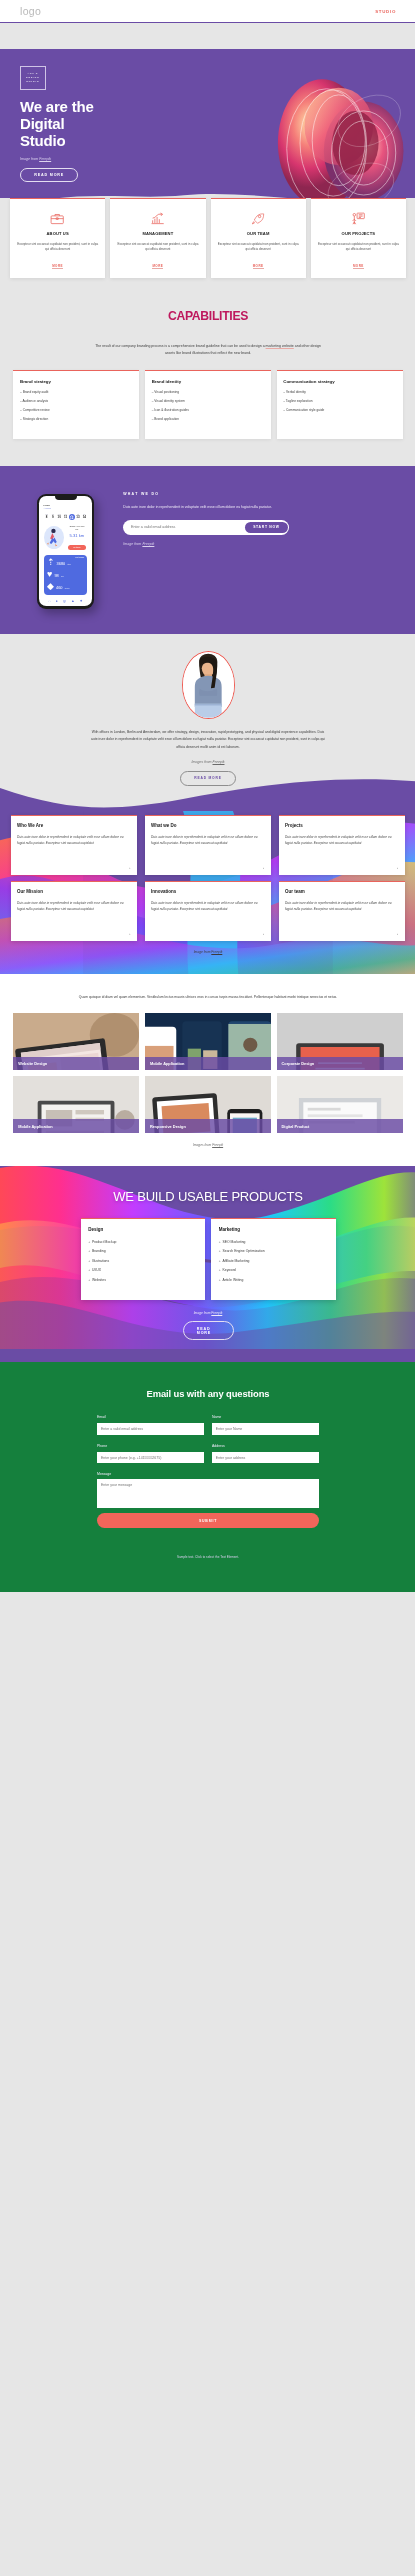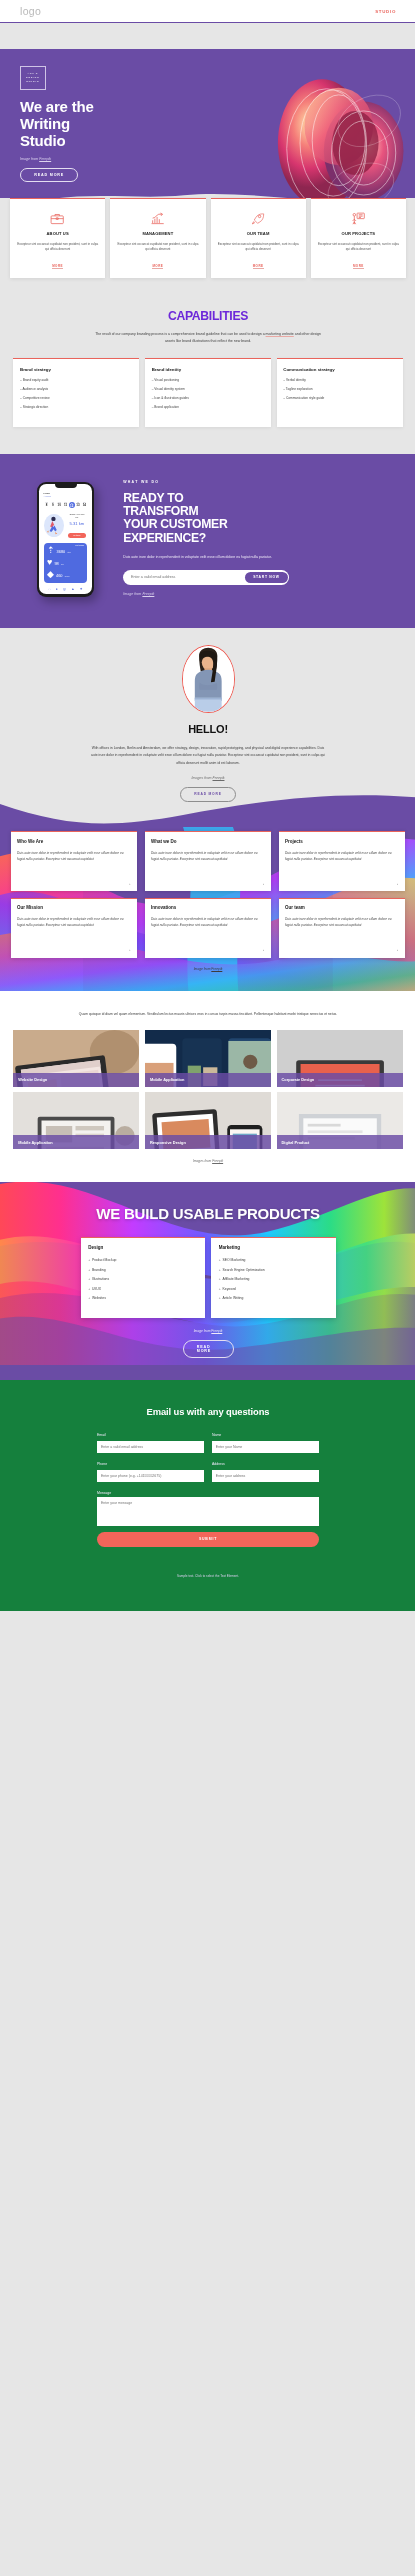--- a/index.html
+++ b/index.html
@@ -77,21 +77,21 @@
   }
   .feature-card p { font-size: 3px; line-height: 1.85; color: #555; margin-bottom: 6.1px; }
   .more-link {
     font-size: 3px; color: #e9645c; letter-spacing: 0.5px; font-weight: 700;
     border-bottom: 0.6px solid #e9a9a4; padding-bottom: 0.6px;
   }
 
   
   .capabilities { background: #e6e6e6; padding: 19px 13.3px 27px 13.3px; text-align: center; }
   .capabilities h2 {
-    font-size: 12.2px; font-weight: 800; letter-spacing: -0.3px; margin-bottom: 8px; color: #6d28d9;
+    font-size: 12.2px; font-weight: 800; letter-spacing: -0.3px; margin-bottom: 20px; color: #be185d;
   }
   .cap-intro {
     font-size: 3.5px; line-height: 2.1; color: #3d3d3d; max-width: 227px; margin: 0 auto 12.2px auto;
   }
   .cap-intro u { text-decoration: underline; text-decoration-color: #e9a9a4; }
   .cap-cards { display: flex; gap: 5.5px; }
   .cap-card {
     flex: 1; background: #fff; border-top: 1.1px solid #e9645c;
     padding: 7.8px 6.7px 12.2px 6.7px; text-align: left; min-height: 58px;
     box-shadow: 0 1.1px 3.3px rgba(0,0,0,.07);
@@ -196,21 +196,21 @@
     padding: 4.4px 5px;
   }
   .works-credit { font-size: 3.3px; font-style: italic; color: #6b6b6b; margin-top: 10px; }
   .works-credit u { text-decoration: underline; }
 
   
   .usable { position: relative; padding: 23px 13.3px 22px 13.3px; overflow: hidden; background:#6a4ca5; }
   .usable-bg { position: absolute; inset: 0; z-index: 0; }
   .usable-inner { position: relative; z-index: 2; }
   .usable h2 {
-    text-align: center; font-size: 15px; font-weight: 700; color: #fff;
+    text-align: center; font-size: 13px; font-weight: 400; color: #fff;
     letter-spacing: -0.2px; margin-bottom: 14.4px; text-shadow: 0 0.6px 3.3px rgba(0,0,0,.25);
   }
   .usable-cards { display: flex; gap: 6.1px; max-width: 255px; margin: 0 auto; }
   .u-card {
     flex: 1; background: #fff; border-top: 1.1px solid #e9645c; padding: 7.8px 7.8px 12.2px 7.8px;
     min-height: 75px; box-shadow: 0 1.7px 5.5px rgba(0,0,0,.2);
   }
   .u-card h4 { font-size: 4.5px; font-weight: 800; margin-bottom: 7.8px; color: #161616; }
   .u-card li { list-style: none; font-size: 3.4px; color: #3f3f3f; margin-bottom: 5.5px; }
   .u-card li .plus { color: #7a7a7a; margin-right: 1.7px; }
@@ -285,21 +285,21 @@
       </g>
     </svg>
 
     <div class="badge-box">
       <span>ART &amp;</span>
       <span>DESIGN</span>
       <span>STUDIO</span>
     </div>
     <h1>
       <div>We are the</div>
-      <div>Writing</div>
+      <div>Digital</div>
       <div>Studio</div>
     </h1>
     <div class="credit">
       <span>Image from </span><u>Freepik</u>
     </div>
     <a class="btn-outline-light">READ MORE</a>
 
     <svg class="curve-white" viewBox="0 0 750 70" preserveAspectRatio="none">
       <path d="M0,70 L0,34 C120,-12 230,14 330,4 C450,-8 600,30 750,10 L750,70 Z" fill="#e6e6e6"></path>
     </svg>
@@ -476,26 +476,20 @@
             <span>◎</span>
             <span>▲</span>
             <span>✷</span>
           </div>
         </div>
       </div>
     </div>
 
     <div class="transform-copy">
       <div class="eyebrow">WHAT WE DO</div>
-      <h2>
-        <div>READY TO</div>
-        <div>TRANSFORM</div>
-        <div>YOUR CUSTOMER</div>
-        <div>EXPERIENCE?</div>
-      </h2>
       <p>Duis aute irure dolor in reprehenderit in voluptate velit esse cillum dolore eu fugiat nulla pariatur.</p>
       <div class="email-pill">
         <input type="text" placeholder="Enter a valid email address" style="">
         <button class="btn-start">START NOW</button>
       </div>
       <div class="credit"><span>Image from </span><u>Freepik</u></div>
     </div>
   </div>
 
   <div class="hello">
@@ -506,21 +500,20 @@
         <ellipse cx="47" cy="30" rx="12" ry="15" fill="#e9b48c"></ellipse>
         <path d="M35 16c4-6 20-7 25 1 2 4 1 10 1 10-2-5-6-8-13-8s-12 3-13 8c0 0-1-7 0-11z" fill="#2a2119"></path>
         <path d="M40 41h14v9H40z" fill="#dda67d"></path>
         <path d="M28 50c6-4 12-6 19-6s13 2 19 6c5 3 6 9 6 15v37H22V65c0-6 1-12 6-15z" fill="#8396b5"></path>
         <path d="M31 68c6 6 24 6 32 0 0 0 2 8 0 13H31c-2-5 0-13 0-13z" fill="#7e90b0"></path>
         <path d="M22 96h50v26H22z" fill="#b9cde8"></path>
         <path d="M22 96h50v3H22z" fill="#9db3d4"></path>
         <path d="M31 15c1-8 26-10 31 1 2 4 2 14 1 22-1 7-3 20-4 28l-7 1c2-12 5-30 4-38-1-7-6-10-12-10-7 0-11 4-13 8z" fill="#1f1913"></path>
       </svg>
     </div>
-    <h2>HELLO!</h2>
     <p>With offices in London, Berlin and Amsterdam, we offer strategy, design, innovation, rapid prototyping, and physical and digital experience capabilities. Duis aute irure dolor in reprehenderit in voluptate velit esse cillum dolore eu fugiat nulla pariatur. Excepteur sint occaecat cupidatat non proident, sunt in culpa qui officia deserunt mollit anim id est laborum.</p>
     <div class="credit" style="color:#6b6b6b;"><span>Images from </span><u>Freepik</u></div>
     <a class="btn-outline-dark">READ MORE</a>
   </div>
 
   <svg class="wave-hello" viewBox="0 0 750 60" preserveAspectRatio="none">
     <path d="M0,18 C120,60 200,62 330,38 C470,12 600,-6 750,6 L750,60 L0,60 Z" fill="#6a4ca5"></path>
   </svg>
 
   <div class="grid-sec">

